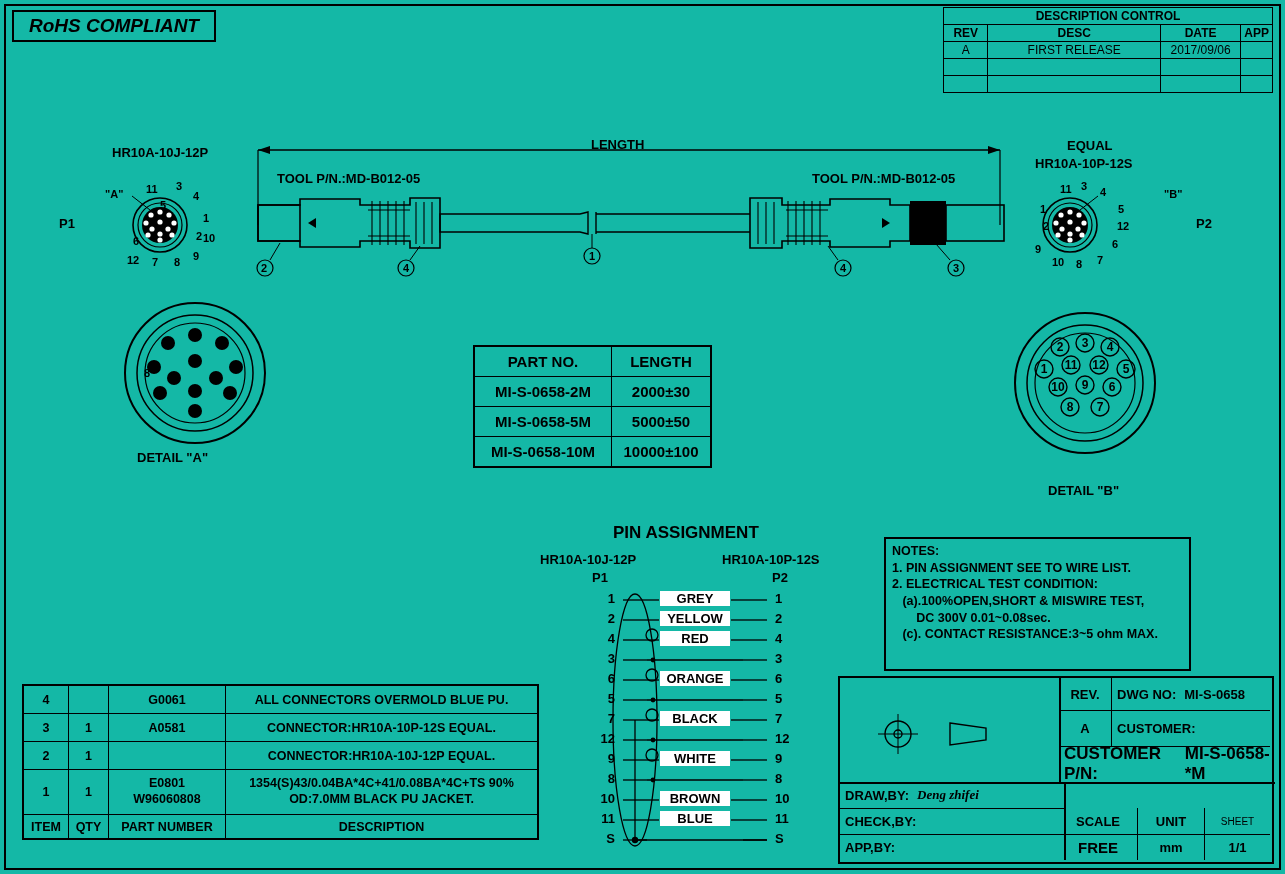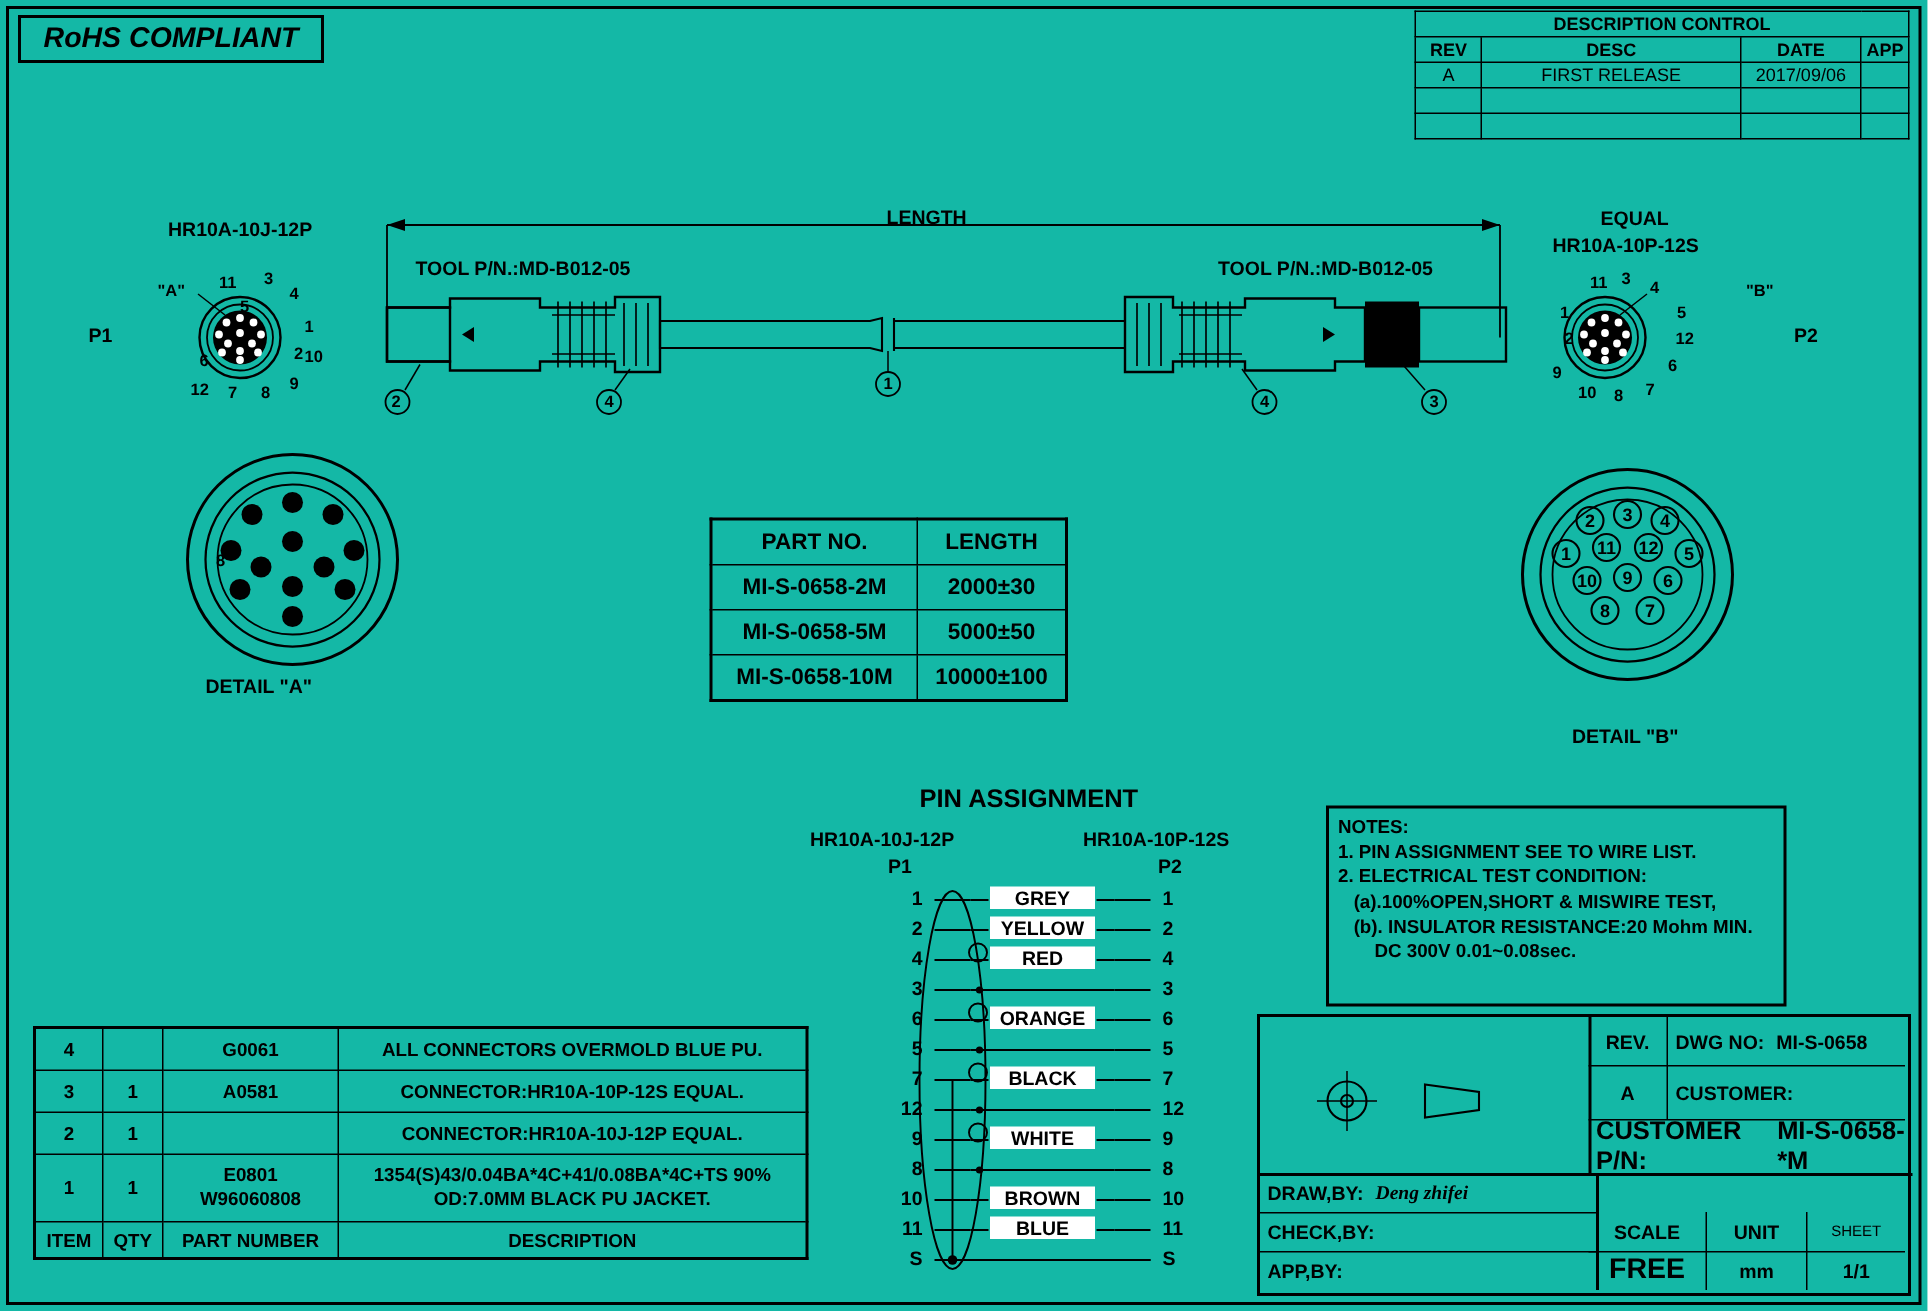--- a/index.html
+++ b/index.html
@@ -393,22 +393,22 @@
       <div class="abs" style="left: -10px; top: 243px; font-size: 13px; font-weight: bold; width: 50px; text-align: right;">S</div>
       <div class="abs" style="left: 200px; top: 243px; font-size: 13px; font-weight: bold; width: 50px; text-align: left;">S</div>
     </div>
 
   <div class="abs thin" style="left:884px;top:537px;width:303px;height:130px;border:2px solid #000;">
     <div style="padding:4px 6px;font-size:12.5px;font-weight:bold;line-height:1.33;">
       <div>NOTES:</div>
       <div>1. PIN ASSIGNMENT SEE TO WIRE LIST.</div>
       <div>2. ELECTRICAL TEST CONDITION:</div>
       <div style="white-space:pre;">   (a).100%OPEN,SHORT &amp; MISWIRE TEST,</div>
-      <div style="white-space:pre;">   (b). INSULATOR RESISTANCE:20 Mohm MIN.</div>
       <div style="white-space:pre;">       DC 300V 0.01~0.08sec.</div>
+      <div style="white-space:pre;">   (c). CONTACT RESISTANCE:3~5 ohm MAX.</div>
     </div>
   </div>
 
   <div class="abs" style="left:22px;top:684px;">
     <table style="font-size:12.5px;border:2px solid #000;" class="t-bold">
       <tbody>
           <tr>
         <td class="ctr" style="width:38px;height:27px;">4</td>
         <td class="ctr" style="width:33px;"></td>
         <td class="ctr" style="width:110px;">G0061</td>
@@ -495,20 +495,20 @@
       <span>APP,BY:</span>
       <span style="margin-left:8px;"></span>
     </div>
 
     <div class="abs" style="left:219px;top:130px;width:211px;height:26px;border-bottom:1px solid #000;display:flex;">
       <div style="width:78px;border-right:1px solid #000;display:flex;align-items:center;justify-content:center;font-size:13px;font-weight:bold;">SCALE</div>
       <div style="width:66px;border-right:1px solid #000;display:flex;align-items:center;justify-content:center;font-size:13px;font-weight:bold;">UNIT</div>
       <div style="flex:1;display:flex;align-items:center;justify-content:center;font-size:10px;font-weight:normal;">SHEET</div>
     </div>
     <div class="abs" style="left:219px;top:156px;width:211px;height:26px;display:flex;">
-      <div style="width:78px;border-right:1px solid #000;display:flex;align-items:center;justify-content:center;font-size:19px;font-weight:bold;">FREE</div>
+      <div style="width:78px;border-right:1px solid #000;display:flex;align-items:center;justify-content:center;font-size:15px;font-weight:bold;">FREE</div>
       <div style="width:66px;border-right:1px solid #000;display:flex;align-items:center;justify-content:center;font-size:13px;font-weight:bold;">mm</div>
       <div style="flex:1;display:flex;align-items:center;justify-content:center;font-size:13px;font-weight:bold;">1/1</div>
     </div>
 
   </div>
 
 </div>
 
 </body></html>

